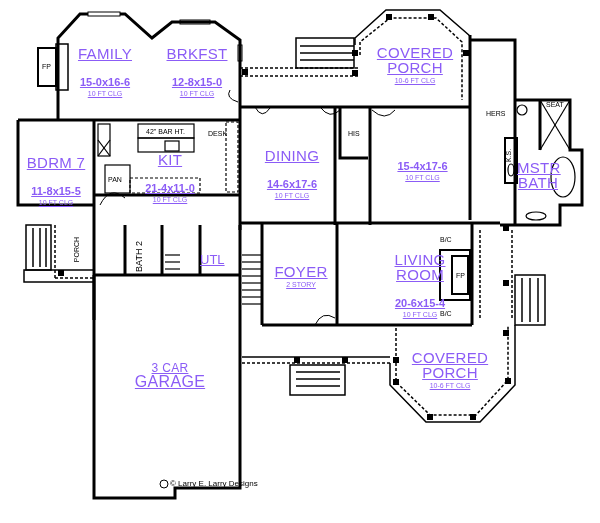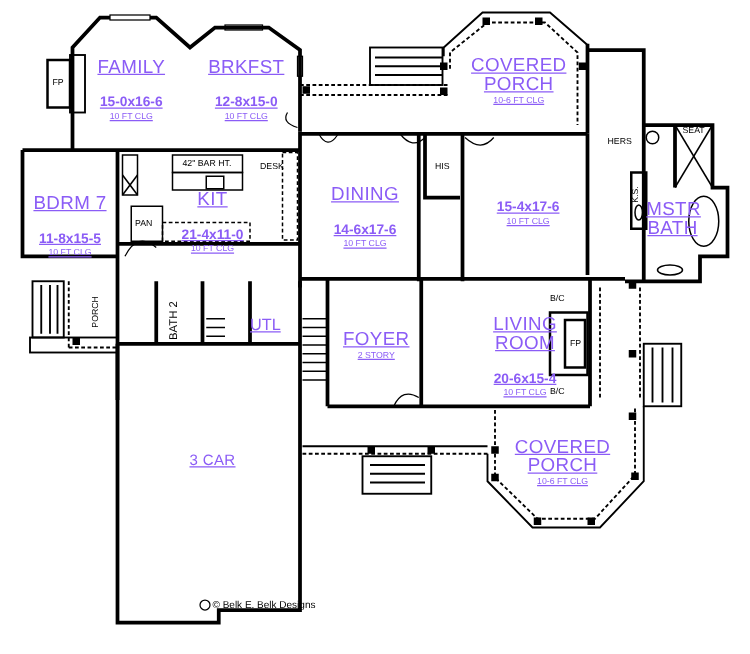--- a/index.html
+++ b/index.html
@@ -258,15 +258,16 @@
   <div class="nm">PORCH</div>
   <div class="clg">10-6 FT CLG</div>
 </div>
 
 <div class="tiny vert" style="left:64px;top:246px;">PORCH</div>
 <div class="tiny vert" style="left:124px;top:252px;font-size:9px;">BATH 2</div>
 <div class="lbl" style="left:200px;top:238px;font-size:13px;margin-top:15px;">UTL</div>
 
 <div class="lbl" style="left:120px;top:362px;width:100px;">
   <div class="nm" style="font-size:12px;">3 CAR</div>
-</div>
-
-<div class="tiny" style="left:170px;top:480px;font-size:8px;">© Belk E. Belk Designs</div>
+  <div class="nm" style="font-size:16px;">GARAGE</div>
+</div>
+
+<div class="tiny" style="left:170px;top:480px;font-size:8px;">© Larry E. Larry Designs</div>
 
 </body></html>

